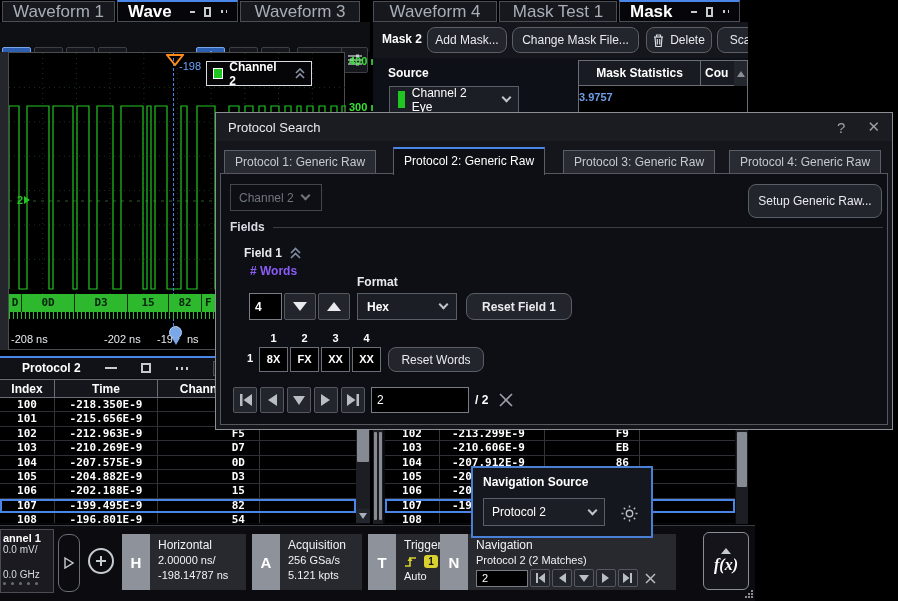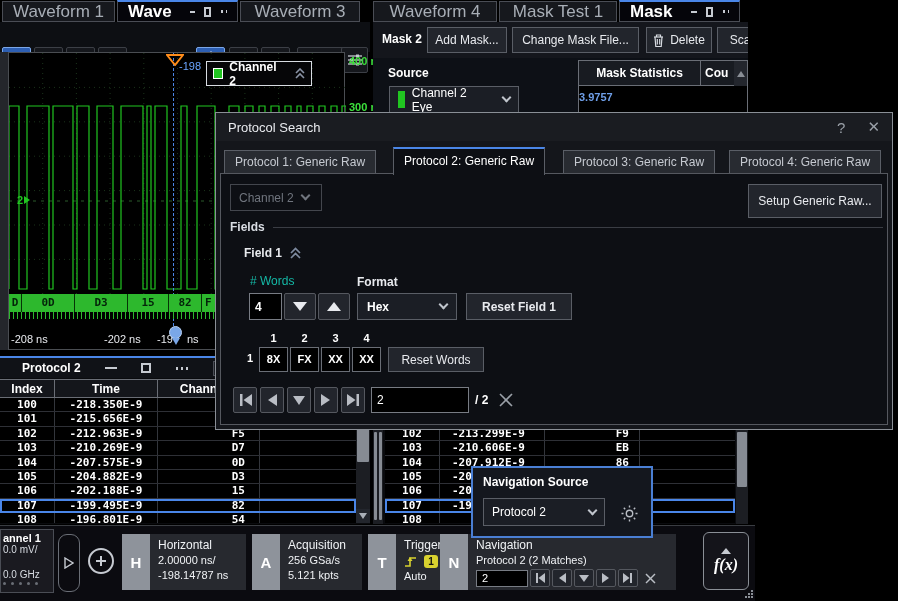--- a/index.html
+++ b/index.html
@@ -16,21 +16,21 @@
 .wc-max{display:inline-block;width:10px;height:10px;border:2px solid #c6cad1}
 .wc-menu{display:inline-block;width:14px;height:3px;
   background:radial-gradient(circle 1.5px at 2px 1.5px,#c6cad1 1.4px,transparent 1.5px),
   radial-gradient(circle 1.5px at 7px 1.5px,#c6cad1 1.4px,transparent 1.5px),
   radial-gradient(circle 1.5px at 12px 1.5px,#c6cad1 1.4px,transparent 1.5px)}
 
 .tbtn{position:absolute;top:25px;width:29px;height:26px;background:#15171c;border:1px solid #3c3f46;
   border-radius:2px;display:flex;align-items:center;justify-content:center}
 .tbtn.on{background:var(--selected-toolbar-blue);border-color:#7aa6e8}
 
-.btn{background:#22252c;border:1px solid #5a5e66;border-radius:0;color:#e8eaee;font-size:12px;
+.btn{background:#22252c;border:1px solid #5a5e66;border-radius:8px;color:#e8eaee;font-size:12px;
   display:flex;align-items:center;justify-content:center;gap:6px;white-space:nowrap}
 .chev{display:inline-block;width:7px;height:7px;border-right:2px solid #c0c5cc;border-bottom:2px solid #c0c5cc;
   transform:rotate(45deg);margin-top:-4px}
 .chev.dim{border-color:#70757e}
 
 .thead{display:flex;height:19px;background:#14161b;border-top:1px solid #6a6e76;border-bottom:1px solid #6a6e76;
   font-weight:bold;font-size:12px;color:#fff}
 .th{border-right:1px solid #6a6e76;text-align:center;line-height:18px;overflow:hidden;white-space:nowrap}
 .trow{display:flex;height:14.4px;border-bottom:1px solid #2e3036;
   font-family:"DejaVu Sans Mono",monospace;font-size:11px;font-weight:bold;color:#fff;background:#000}
@@ -614,21 +614,21 @@
       <div class="abs" style="left:52px;top:53px;width:610px;height:1px;background:#3a3d44"></div>
 
       <span class="abs" style="left:23px;top:72px;font-weight:bold;color:#e8eaee">Field 1</span>
       <svg class="abs" width="13" height="12" style="left:68px;top:73px">
           <g fill="none" stroke="#7e8ba0" stroke-width="1.7">
             <path d="M2 6 L6.5 1.5 L11 6"></path>
             <path d="M2 11 L6.5 6.5 L11 11"></path>
           </g>
         </svg>
 
-      <span class="abs" style="left:29px;top:100px;font-weight:normal;color:#14b8a6"># Words</span>
+      <span class="abs" style="left:29px;top:90px;font-weight:bold;color:#8b5cf6"># Words</span>
       <input class="fld abs" style="left: 28px; top: 119px; width: 33px; height: 27px; font-weight: bold;" value="4">
       <div class="navbtn abs" style="left:63px;top:119px;width:32px;height:27px">
           <span class="spin-tri-d"></span>
         </div>
       <div class="navbtn abs" style="left:97px;top:119px;width:32px;height:27px">
           <span class="spin-tri-u"></span>
         </div>
 
       <span class="abs" style="left:136px;top:101px;font-weight:bold;color:#e8eaee">Format</span>
       <div class="abs" style="left:136px;top:119px;width:100px;height:27px;background:#1b1e25;border:1px solid #5a5e66;display:flex;align-items:center;padding:12px 9px">

